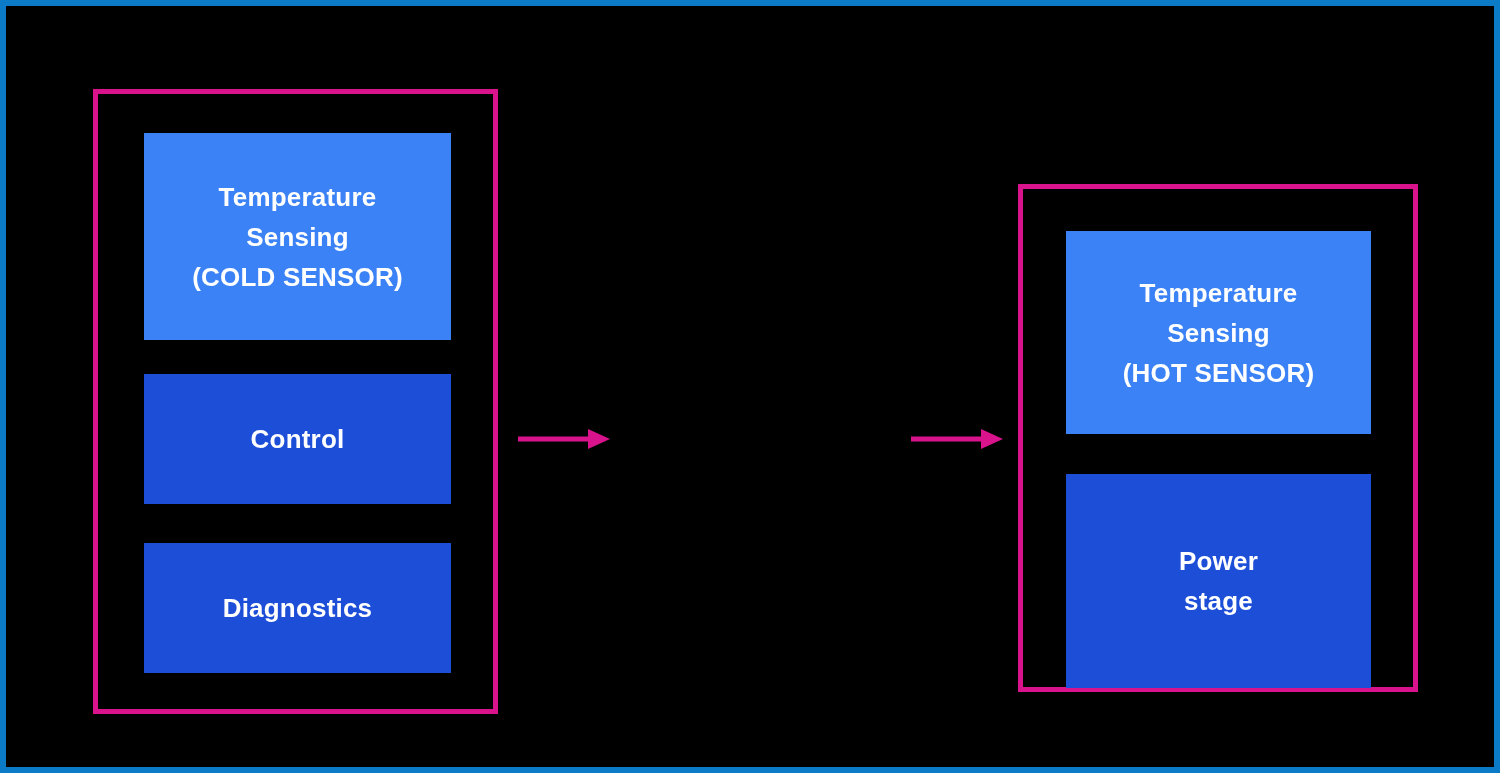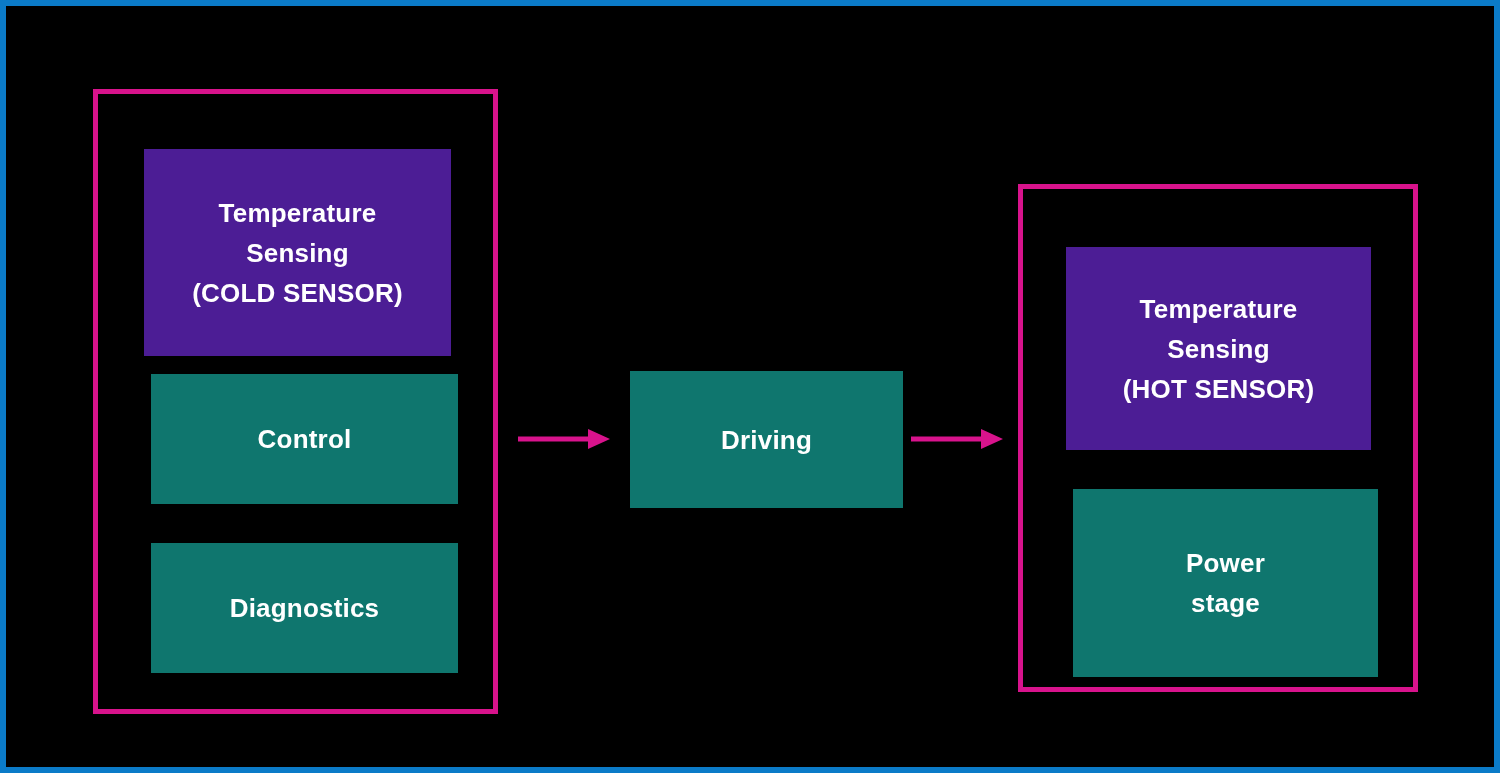--- a/index.html
+++ b/index.html
@@ -36,22 +36,22 @@
     align-items: center;
     justify-content: center;
     text-align: center;
     color: #FFFFFF;
     font-weight: bold;
     font-size: 26px;
     line-height: 40px;
     letter-spacing: 0.2px;
     white-space: pre-line;
   }
-  .block-sensor { background: #4c1d95; margin-top: 16px; }
-  .block-navy   { background: #0f766e; margin-left: 7px; }
+  .block-sensor { background: #3b82f6; }
+  .block-navy   { background: #1d4ed8; }
 
   
   .arrow { display: block; }
 </style>
 </head>
 <body>
 
 <div id="canvas">
 
   <div class="abs group-frame" style="left:87px; top:83px; width:405px; height:625px;"></div>
@@ -63,30 +63,29 @@
   <div class="abs block block-navy" style="left:138px; top:368px; width:307px; height:130px;">Control</div>
 
   <div class="abs block block-navy" style="left:138px; top:537px; width:307px; height:130px;text-align:right;">Diagnostics</div>
 
   <div class="abs" style="left:512px; top:421px; width:92px; height:24px;">
     <svg class="arrow" width="92" height="24" viewBox="0 0 92 24">
       <path d="M0,9.5 L70,9.5 L70,2 L92,12 L70,22 L70,14.5 L0,14.5 Z" fill="#D8138C"></path>
     </svg>
   </div>
 
-  <div class="abs block block-navy" style="left:617px; top:365px; width:273px; height:137px;">Driving</div>
 
   <div class="abs" style="left:905px; top:421px; width:92px; height:24px;">
     <svg class="arrow" width="92" height="24" viewBox="0 0 92 24">
       <path d="M0,9.5 L70,9.5 L70,2 L92,12 L70,22 L70,14.5 L0,14.5 Z" fill="#D8138C"></path>
     </svg>
   </div>
 
   <div class="abs group-frame" style="left:1012px; top:178px; width:400px; height:508px;"></div>
 
   <div class="abs block block-sensor" style="left:1060px; top:225px; width:305px; height:203px;">Temperature
 Sensing
 (HOT SENSOR)</div>
 
-  <div class="abs block block-navy" style="left:1060px; top:483px; width:305px; height:188px;">Power
+  <div class="abs block block-navy" style="left:1060px; top:468px; width:305px; height:214px;">Power
 stage</div>
 
 </div>
 
 </body></html>

